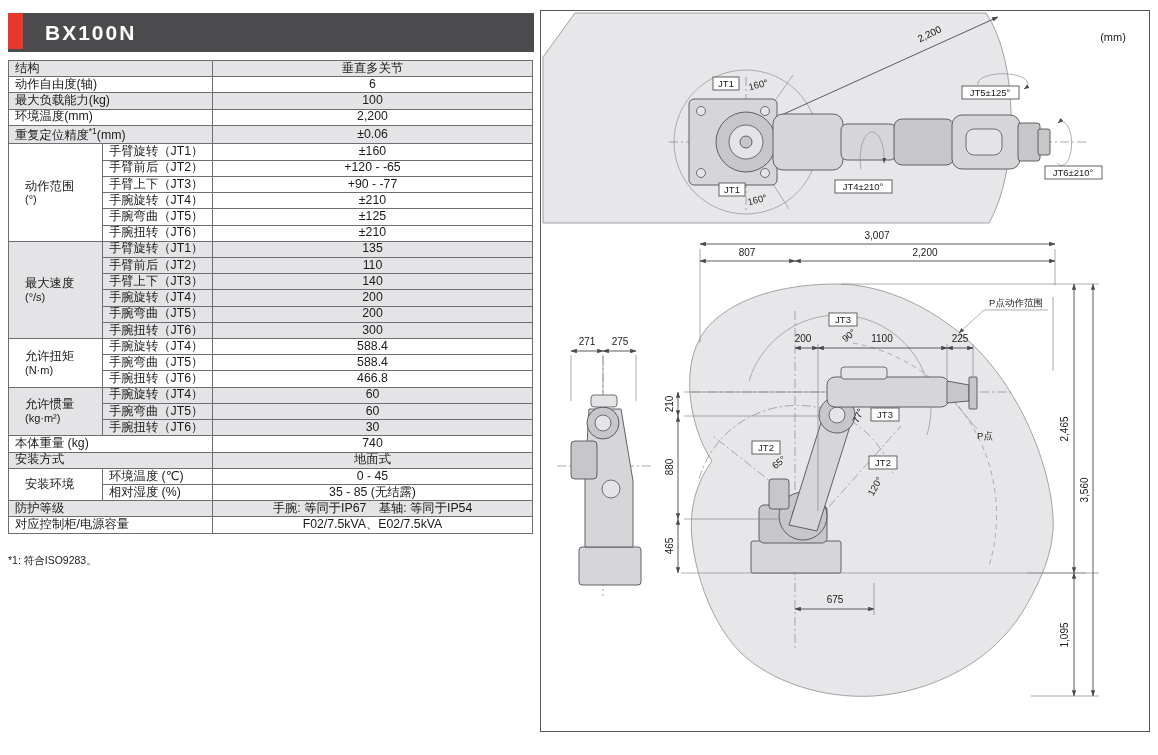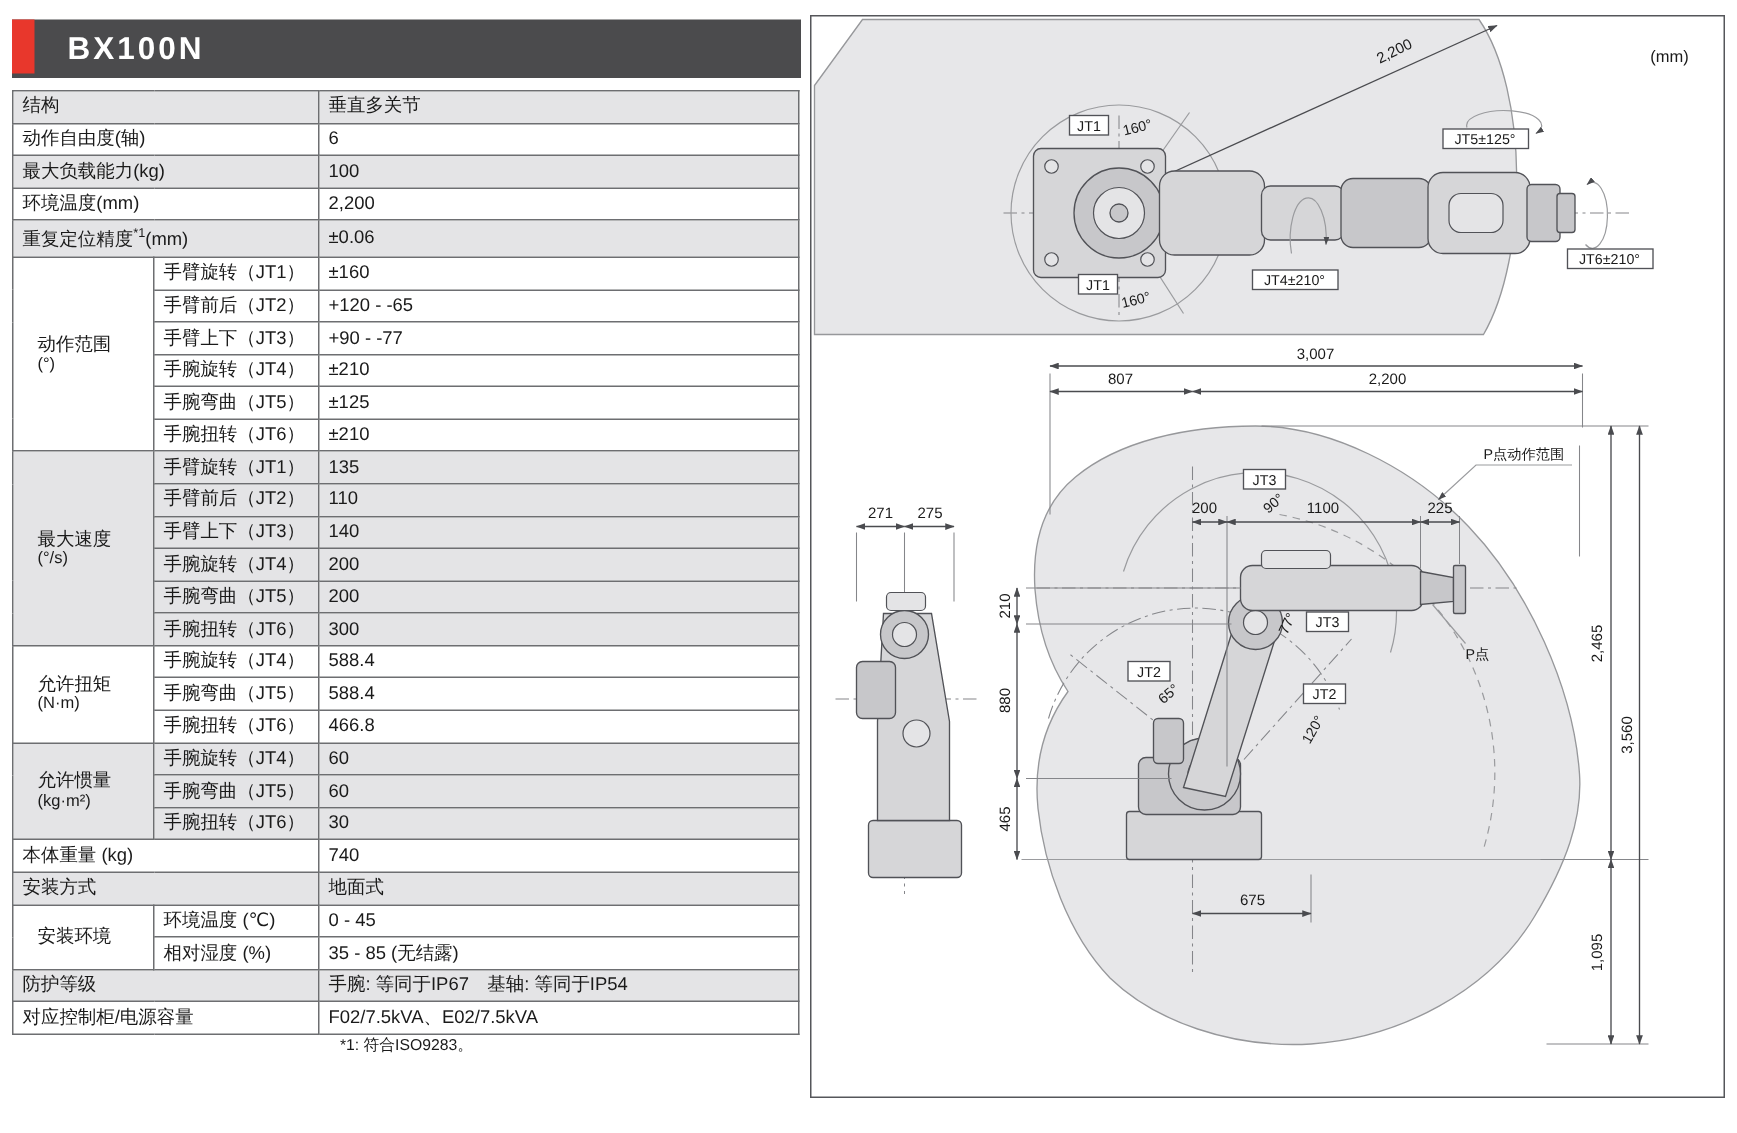--- a/index.html
+++ b/index.html
@@ -13,34 +13,34 @@
   .title-bar{
     height:39px;background:#4b4b4d;display:flex;align-items:center;
     position:relative;
   }
   .title-accent{position:absolute;left:0;top:0;width:15px;height:36px;background:#e8372c;}
   .title-text{color:#ffffff;font-size:21px;font-weight:600;letter-spacing:2px;margin-left:37px;}
   .section-tag{margin-top:12px;height:24px;position:relative;}
   .section-tag svg{display:block;}
   .section-tag text{font-family:"Liberation Sans","DejaVu Sans",sans-serif;font-size:12.5px;fill:#1a1a1a;}
   .spec-table{
-    border-collapse:collapse;table-layout:fixed;width:525px;height:630px;
+    border-collapse:collapse;table-layout:fixed;width:525px;height:474px;
     font-size:12.3px;margin-top:8px;border-radius:24px;
   }
   .spec-table td{
     border:1px solid #6d6e71;padding:0 6px;line-height:1.12;
     overflow:hidden;white-space:nowrap;background:#ffffff;
   }
   .spec-table tr.shaded td{background:#e4e4e6;}
-  .spec-table td.val{margin-left:44px;}
+  .spec-table td.val{text-align:center;margin-left:44px;}
   .spec-table td.lbl{text-align:left;}
   .spec-table td.grp{vertical-align:middle;padding-left:16px;}
   .spec-table td.grp .unit{font-size:11px;}
   .spec-table sup{font-size:8.5px;}
-  .footnote{margin-top:0;font-size:10.5px;color:#1a1a1a;text-align:center;}
+  .footnote{margin-top:20px;font-size:10.5px;color:#1a1a1a;}
   
   .right-panel{
     position:absolute;left:540px;top:10px;width:610px;height:722px;
     border:1.6px solid #55565a;box-sizing:border-box;background:#ffffff;
   }
   .right-panel svg{display:block;}
   .dim{stroke:#4a4b4f;stroke-width:0.9;fill:none;}
   .ext{stroke:#85868a;stroke-width:0.7;fill:none;}
   .cl{stroke:#85868a;stroke-width:0.7;fill:none;stroke-dasharray:9 3 2 3;}
   .thin{stroke:#9a9b9e;stroke-width:0.8;fill:none;}

